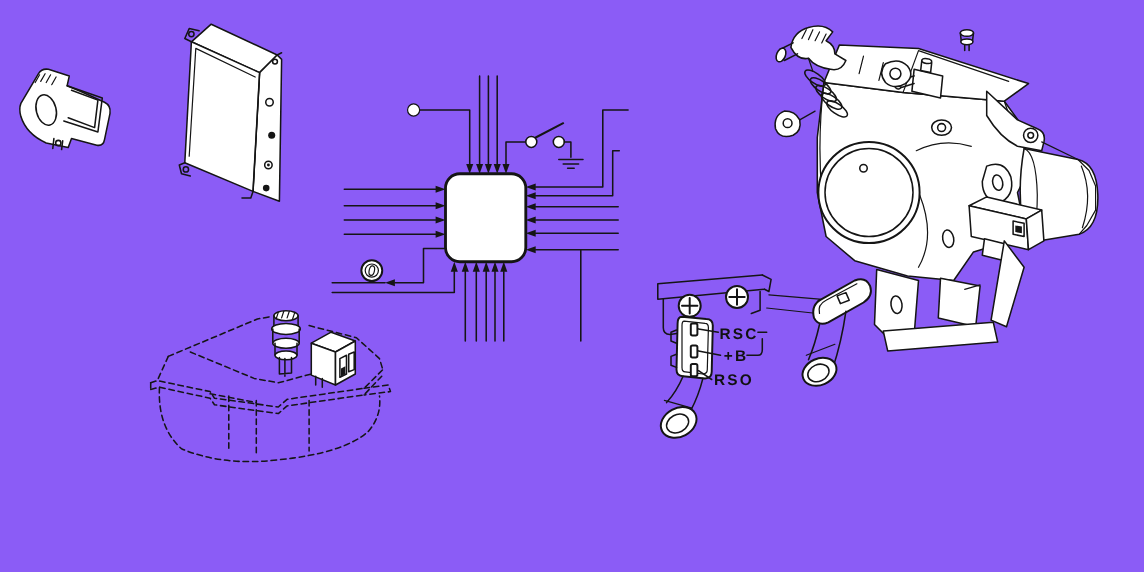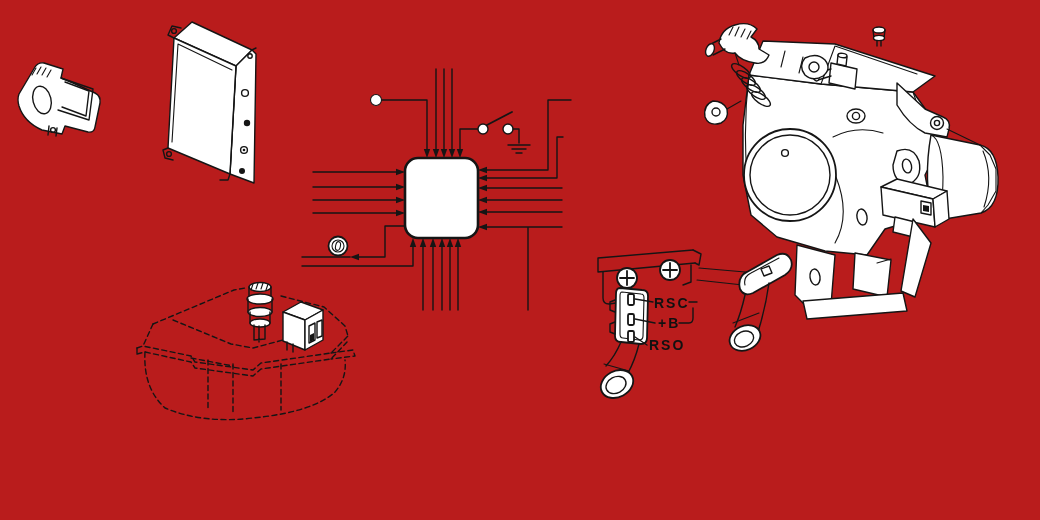--- a/index.html
+++ b/index.html
@@ -1,16 +1,16 @@
 <!DOCTYPE html>
 <html><head>
 <meta charset="utf-8">
 <style>
   html,body{margin:0;padding:0;background:#fff;}
-  #canvas{position:relative;width:1040px;height:520px;background:#b91c1c;overflow:hidden;
+  #canvas{position:relative;width:1040px;height:520px;background:#8b5cf6;overflow:hidden;
           font-family:"Liberation Sans",sans-serif;}
   .fig{position:absolute;}
   svg{display:block;}
   svg *{stroke:#151515;fill:none;stroke-width:1.4;stroke-linecap:round;stroke-linejoin:round;}
   .w{fill:#ffffff;}
   .dark{fill:#151515;stroke:none;}
   .thin{stroke-width:1.1;}
   .thick{stroke-width:2.6;}
   .med{stroke-width:1.8;}
   .dash{stroke-dasharray:5 3.5;stroke-width:1.3;}

